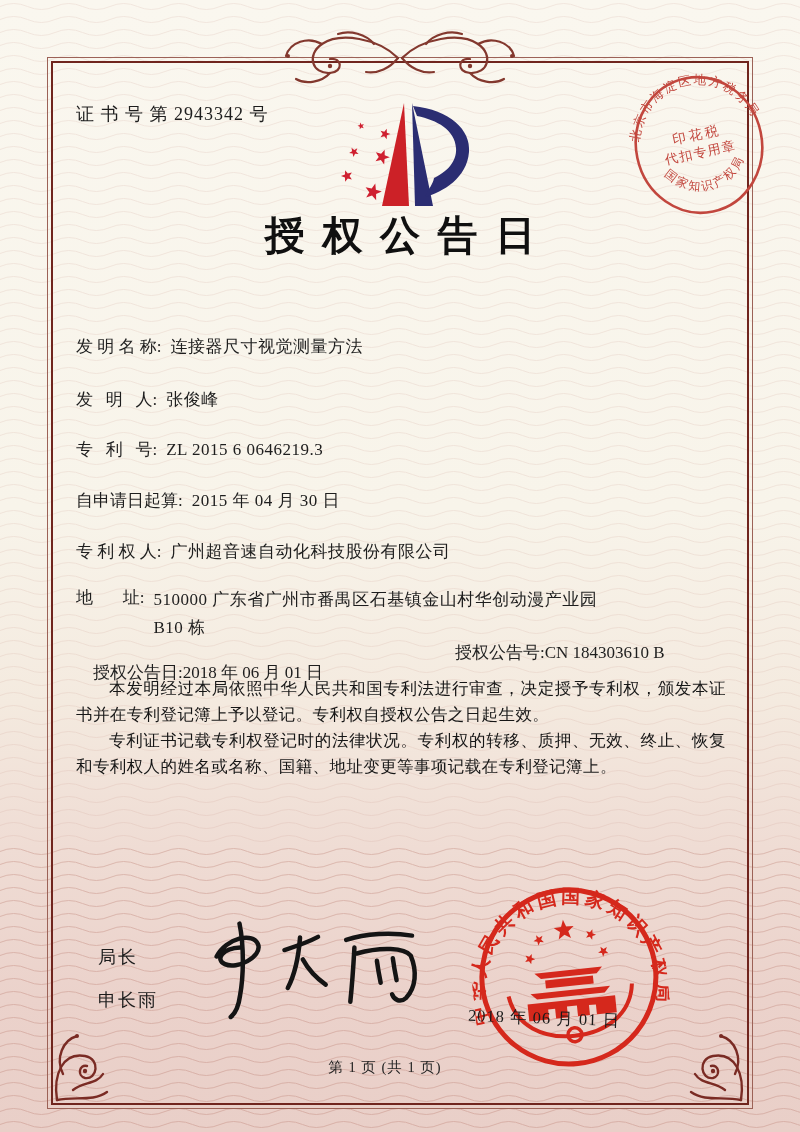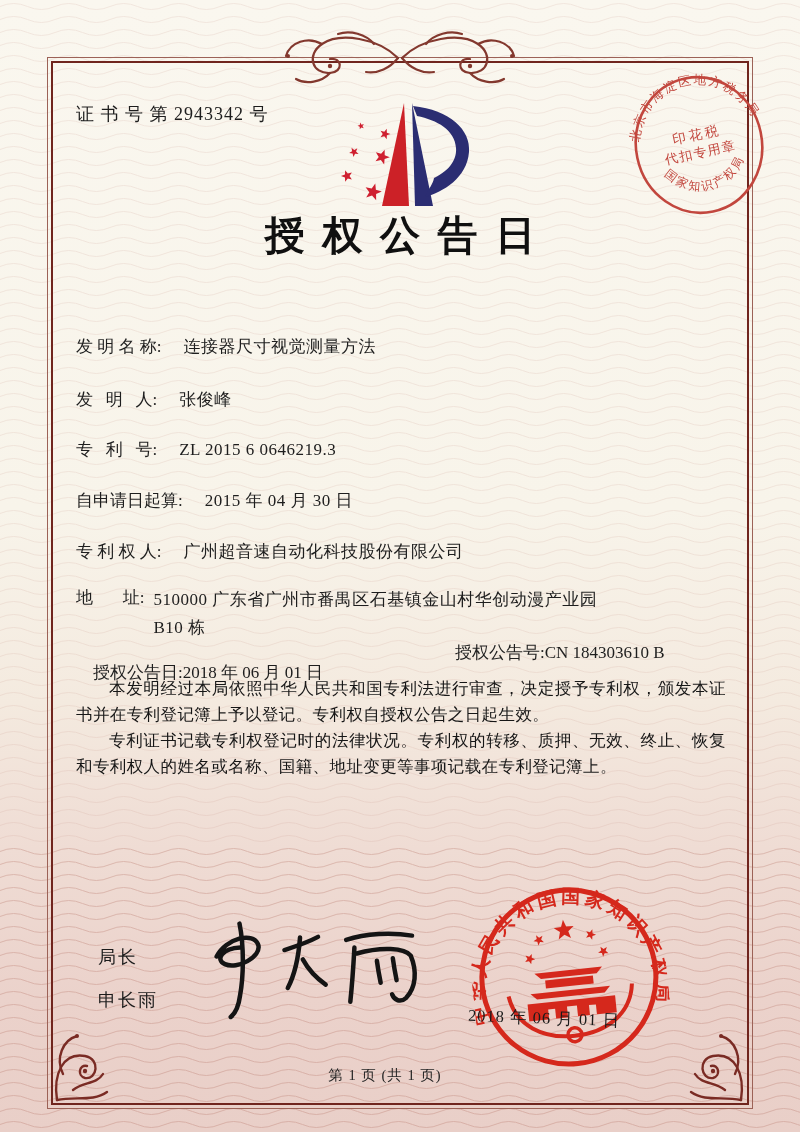--- a/index.html
+++ b/index.html
@@ -11,31 +11,31 @@
   }
   .wave-bg{position:absolute;inset:0;z-index:0;}
   .frame{position:absolute;left:47px;top:57px;width:704px;height:1050px;border:1px solid #9c6257;z-index:1;}
   .frame-inner{position:absolute;inset:3px;border:2.5px solid #70251e;}
   .abs{position:absolute;z-index:2;}
   .cert-no{left:76px;top:102px;font-size:18px;letter-spacing:1px;color:#1d1d1d;}
   .logo{left:325px;top:100px;}
   .title{left:0;top:208px;width:800px;text-align:center;font-size:40px;font-weight:700;
          letter-spacing:0.44em;text-indent:0.44em;color:#101010;}
   .field-row{left:76px;font-size:17px;color:#1e1e1e;white-space:pre;}
-  .field-row .val{margin-left:22px;letter-spacing:0.5px;}
+  .field-row .val{margin-left:9px;letter-spacing:0.5px;}
   .field-row .val-wrap{display:inline-block;vertical-align:top;white-space:normal;width:452px;line-height:1.62;margin-left:9px;letter-spacing:0.5px;}
   .grant-row{left:76px;top:641px;font-size:17px;white-space:pre;color:#1e1e1e;}
   .grant-no{position:absolute;left:379px;top:0;white-space:pre;}
   .paras{left:76px;top:676px;width:650px;}
   .paras p{margin:0;font-size:16.5px;line-height:1.58;text-align:justify;text-indent:2em;
            letter-spacing:0.4px;color:#161616;}
   .sig-title{left:98px;top:945px;font-size:18px;letter-spacing:2px;color:#1b1b1b;}
   .sig-name{left:98px;top:988px;font-size:18px;letter-spacing:2px;color:#1b1b1b;}
   .sig-hand{left:195px;top:915px;}
-  .footer-page{left:290px;top:1058px;width:190px;text-align:center;font-size:14.5px;color:#242424;letter-spacing:1px;margin-top:8px;}
+  .footer-page{left:290px;top:1058px;width:190px;text-align:center;font-size:14.5px;color:#242424;letter-spacing:1px;}
   .tax-seal{left:625px;top:66px;transform:rotate(-12deg);}
   .sipo-seal{left:472px;top:878px;transform:rotate(-6deg);}
   .seal-date{left:468px;top:1008px;width:180px;font-size:16.5px;color:#1a1a1a;letter-spacing:1px;transform:rotate(2deg);white-space:pre;}
   .seal-red-text{fill:#c2473e;font-family:"Liberation Serif","DejaVu Serif",serif;}
   .sipo-red-text{fill:#d5281c;font-family:"Liberation Serif","DejaVu Serif",serif;font-weight:bold;}
   .orn-top{left:278px;top:24px;}
   .orn-bl{left:49px;top:1012px;}
   .orn-br{left:657px;top:1012px;}
 </style>
 </head>

